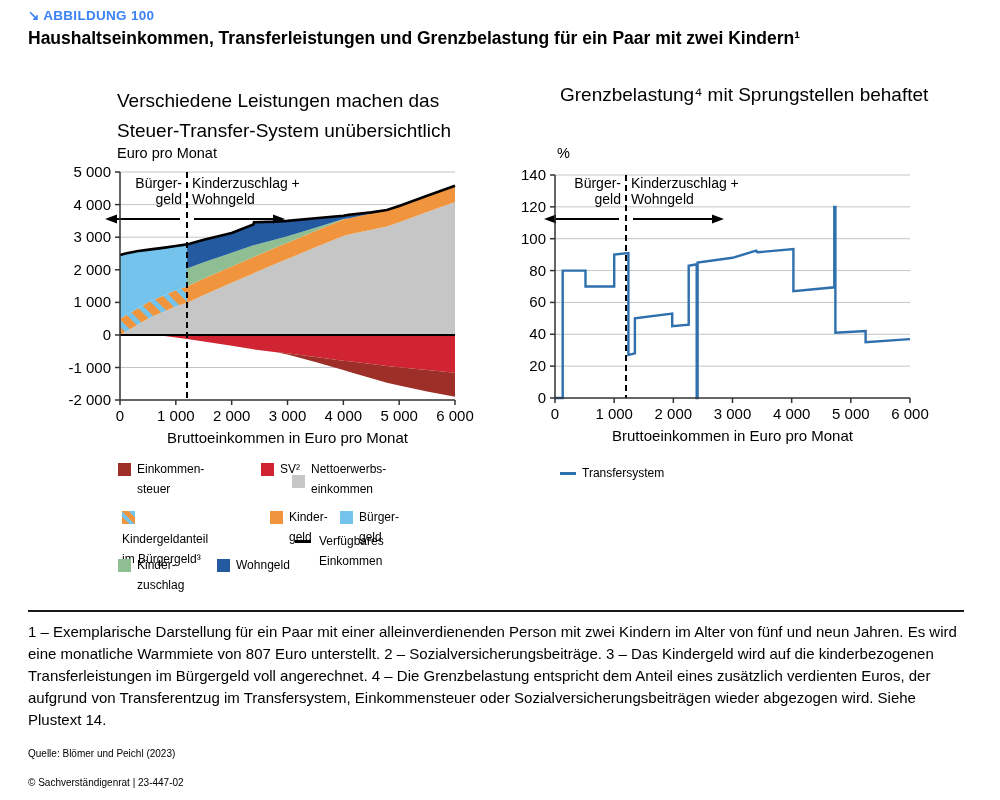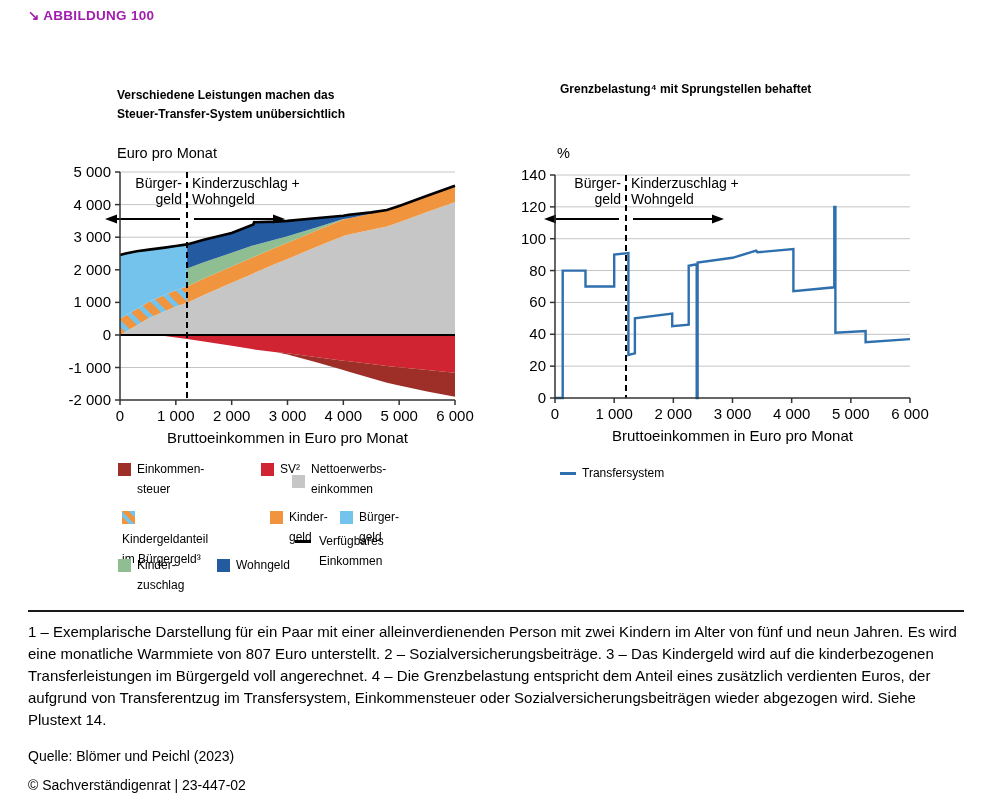--- a/index.html
+++ b/index.html
@@ -1,46 +1,47 @@
 <!DOCTYPE html>
 <html><head>
 <meta charset="utf-8">
 <style>
   html,body{margin:0;padding:0;background:#ffffff;}
   .page{position:relative;width:1000px;height:800px;background:#fff;
         font-family:"Liberation Sans",sans-serif;color:#000;overflow:hidden;}
   .fig-label{position:absolute;left:28px;top:7px;font-size:13.5px;font-weight:bold;
-             color:#a21caf;letter-spacing:.3px;}
+             color:#3b82f6;letter-spacing:.3px;}
   .page-title{position:absolute;left:28px;top:28px;font-size:17.5px;font-weight:bold;margin:0;}
-  .subtitle{position:absolute;font-size:12px;font-weight:bold;line-height:19px;white-space:pre-line;}
+  .subtitle{position:absolute;font-size:19px;font-weight:normal;line-height:30px;white-space:pre-line;}
   .subtitle.left{left:117px;top:86px;}
   .subtitle.right{left:560px;top:80px;}
   .unit-label{position:absolute;font-size:14.5px;}
   .unit-label.left{left:117px;top:145px;}
   .unit-label.right{left:557px;top:145px;}
   svg text{font-family:"Liberation Sans",sans-serif;fill:#000;}
   .legend-layer{position:absolute;left:0;top:0;width:100%;height:100%;pointer-events:none;}
   .legend-item{position:absolute;display:flex;gap:6px;font-size:12px;line-height:19.5px;
                white-space:pre-line;}
   .sw{flex:0 0 auto;width:13px;height:13px;margin-top:3px;}
   .sw-line{flex:0 0 auto;width:16px;height:3px;margin-top:8px;background:#000;}
   .separator{position:absolute;left:28px;top:610px;width:936px;height:2px;background:#1a1a1a;}
   .footnote{position:absolute;left:28px;top:621px;width:944px;font-size:15px;line-height:22px;}
-  .source-line{position:absolute;left:28px;font-size:14px;}
+  .source-line{position:absolute;left:28px;font-size:10px;}
 </style>
 </head>
 <body>
 
 <div class="page">
 
   <div class="fig-label">
     <span>↘</span>
     <span>ABBILDUNG 100</span>
   </div>
 
+  <h1 class="page-title">Haushaltseinkommen, Transferleistungen und Grenzbelastung für ein Paar mit zwei Kindern¹</h1>
 
   <div class="subtitle left">Verschiedene Leistungen machen das
 Steuer-Transfer-System unübersichtlich</div>
   <div class="subtitle right">Grenzbelastung⁴ mit Sprungstellen behaftet</div>
 
   <div class="unit-label left">Euro pro Monat</div>
   <div class="unit-label right">%</div>
 
   <svg id="svg-left" width="430" height="290" style="position:absolute;left:40px;top:166px;overflow:visible;">
       <defs>

